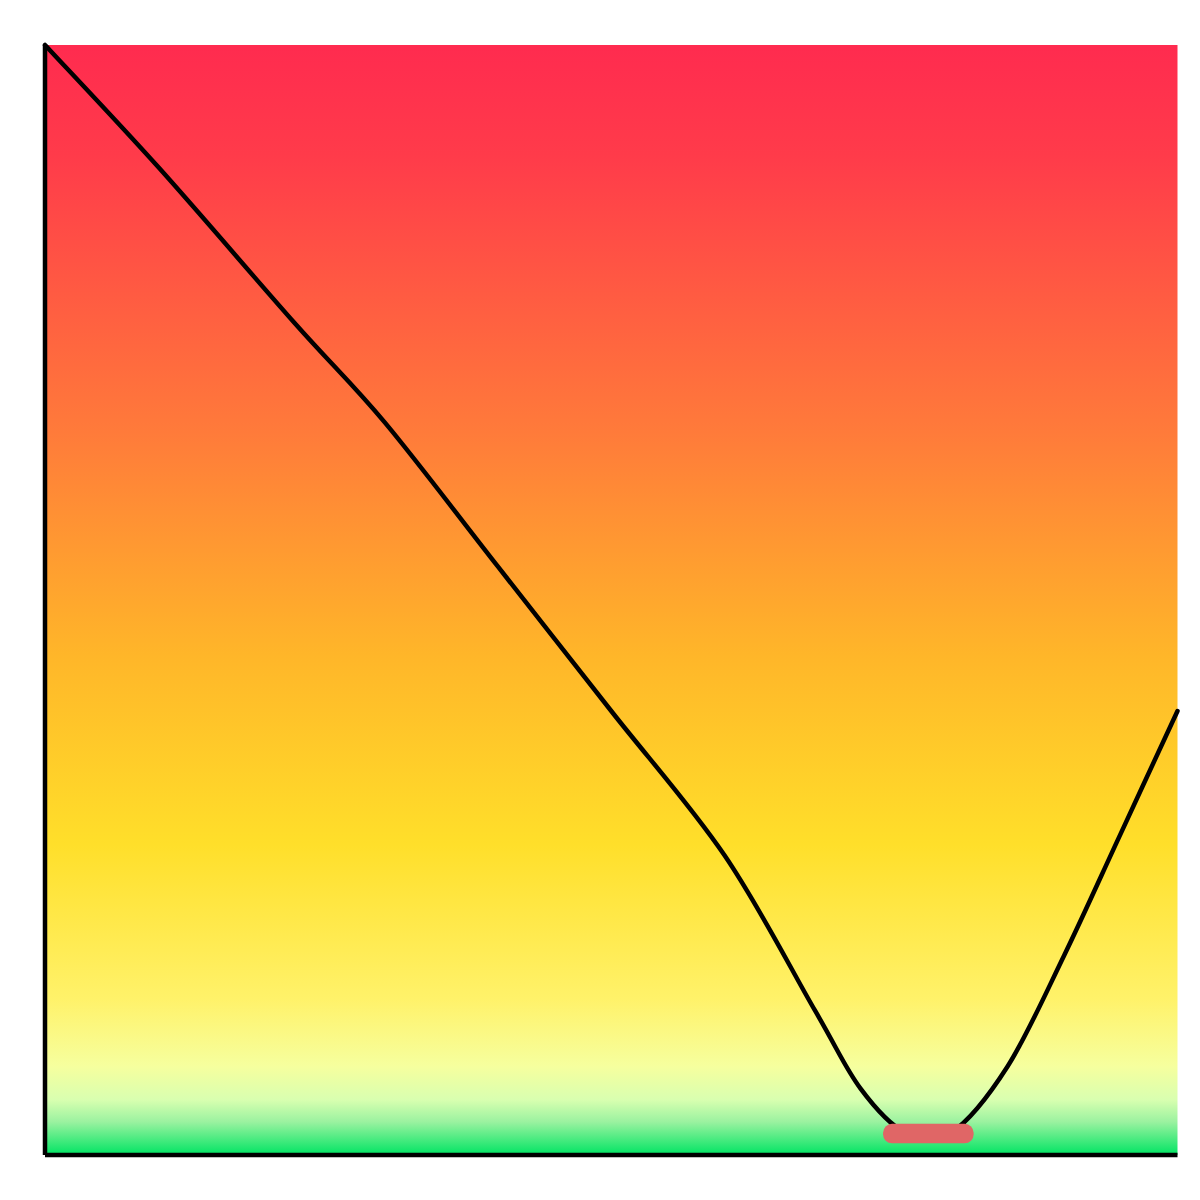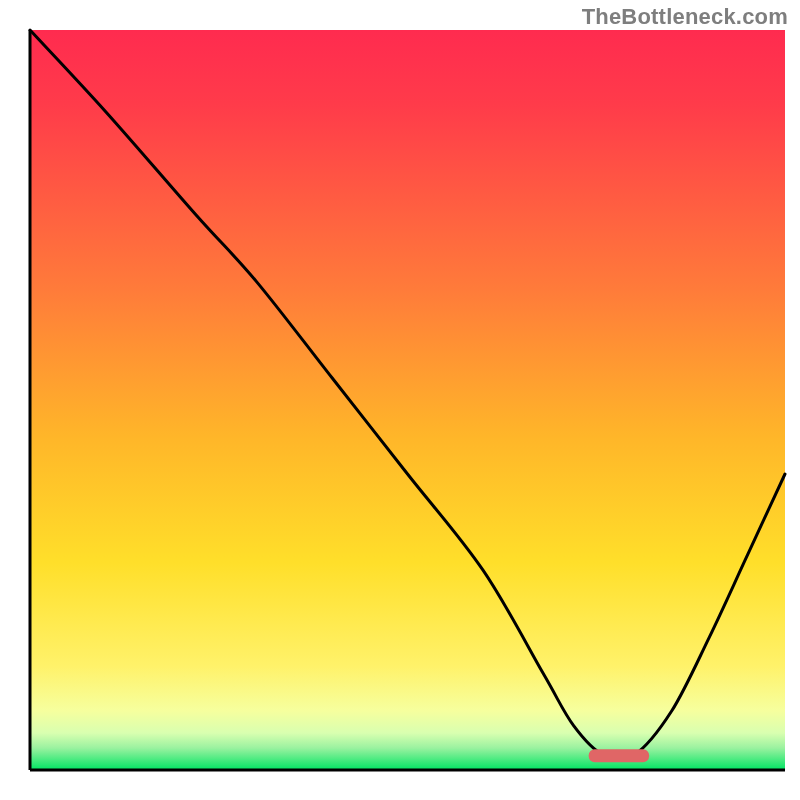--- a/index.html
+++ b/index.html
@@ -31,21 +31,20 @@
     top: 0;
     width: 800px;
     height: 800px;
   }
 </style>
 </head>
 <body>
 
 <div class="stage">
 
-  <div class="watermark">TheBottleneck.com</div>
 
   <svg class="chart" viewBox="0 0 800 800" preserveAspectRatio="none">
 
     <defs>
       <linearGradient id="bg-grad" x1="0" y1="0" x2="0" y2="1">
         <stop offset="0%" stop-color="#ff2b4f"></stop>
         <stop offset="10%" stop-color="#ff3b4a"></stop>
         <stop offset="35%" stop-color="#ff7b3a"></stop>
         <stop offset="55%" stop-color="#ffb629"></stop>
         <stop offset="72%" stop-color="#ffdf2a"></stop>

